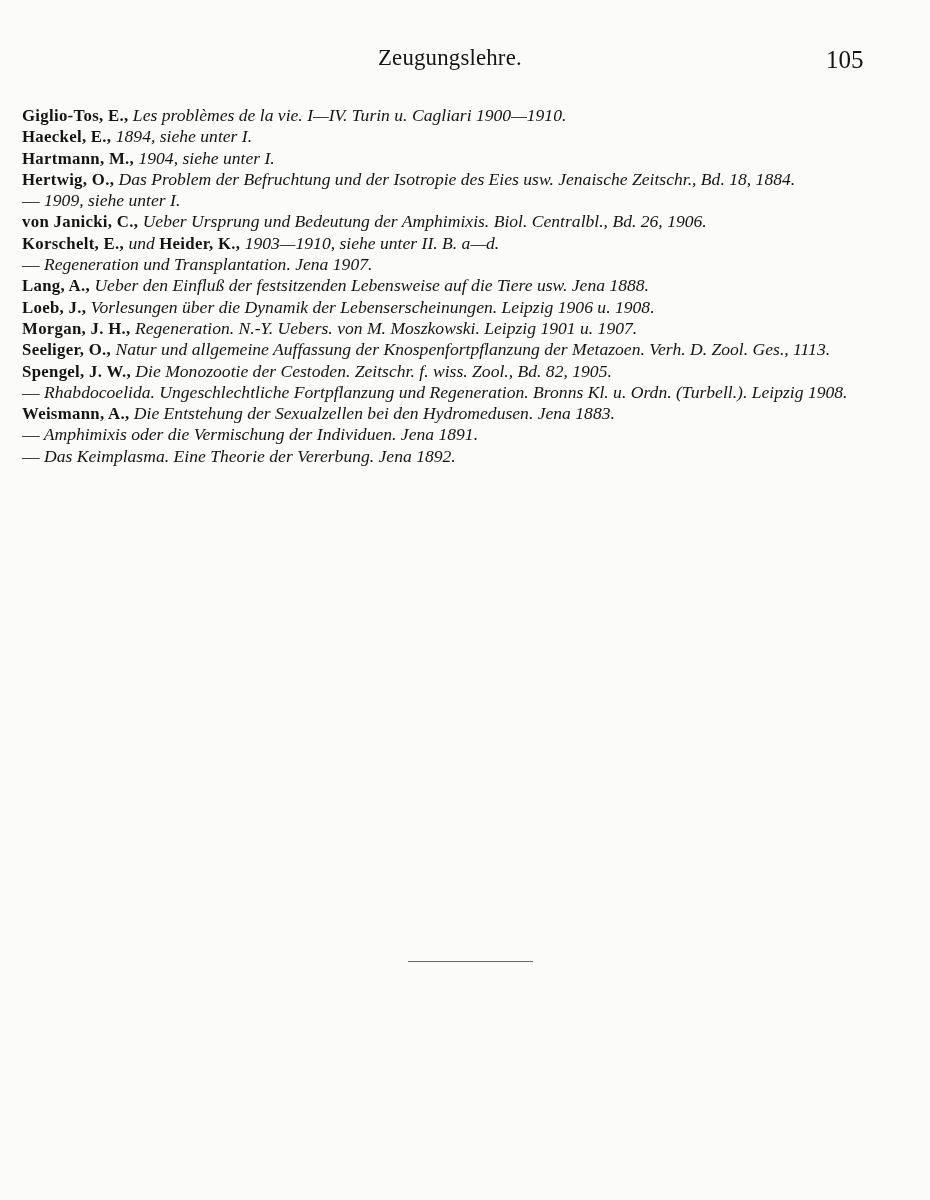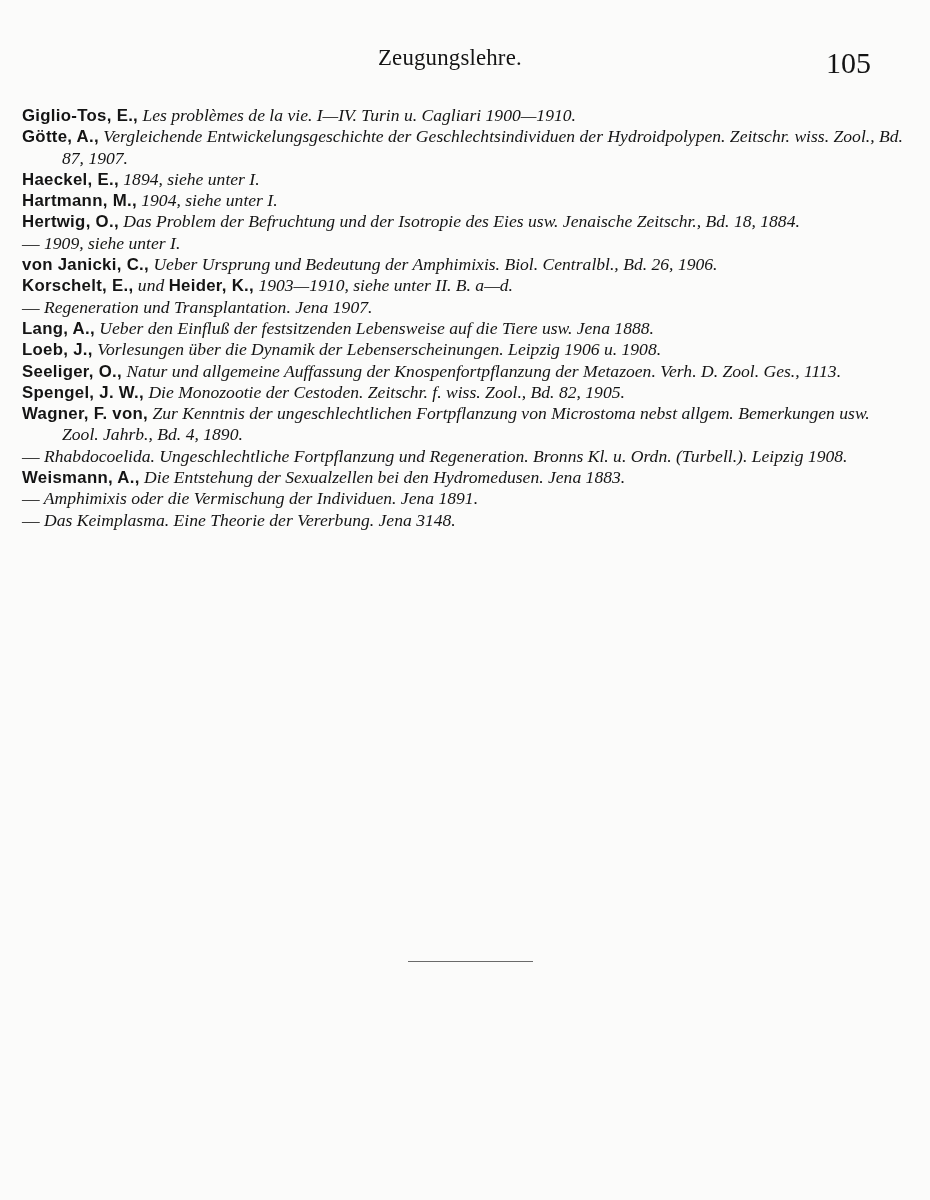--- a/index.html
+++ b/index.html
@@ -15,66 +15,65 @@
   }
   .running-title {
     position: absolute; left: 378px; top: 0;
     font-family: "Liberation Serif", "DejaVu Serif", serif;
     font-size: 24px; letter-spacing: 0.2px;
     transform: scaleX(0.95); transform-origin: left top;
   }
   .page-number {
     position: absolute; left: 826px; top: 2px;
     font-family: "Liberation Serif", "DejaVu Serif", serif;
-    font-size: 30px;
+    font-size: 25px;
   }
   .bib {
     position: absolute; left: 22px; top: 105px; width: 888px;
     font-family: "Liberation Serif", "DejaVu Serif", serif;
     font-size: 17.6px; line-height: 21.3px;
   }
   .entry {
     padding-left: 40px; text-indent: -40px;
     font-style: italic;
     margin: 0;
     white-space: normal;
   }
   .author {
     font-style: normal; font-weight: bold;
-    font-family: Liberation Sans, sans-serif;
+    font-family: Liberation Serif, serif;
     font-size: 16.8px; letter-spacing: 0.3px;
   }
   .dash { font-style: normal; }
   .rule {
     position: absolute; left: 408px; top: 961px; width: 125px; height: 1px;
     background: #6a6a6a;
   }
 </style>
 </head>
 <body>
 
 <div class="header">
   <span class="running-title">Zeugungslehre.</span>
   <span class="page-number">105</span>
 </div>
 
 <div class="bib" id="bib">
     <p class="entry"><span class="author">Giglio-Tos, E.,</span><span> Les problèmes de la vie. I—IV. Turin u. Cagliari 1900—1910.</span></p>
-    <p class="entry"><span class="author">Götte, A.,</span><span> Vergleichende Entwickelungsgeschichte der Geschlechtsindividuen der Hydroidpolypen. Zeitschr. wiss. Zool., Bd. 87, 1907.</span></p>
     <p class="entry"><span class="author">Haeckel, E.,</span><span> 1894, siehe unter I.</span></p>
     <p class="entry"><span class="author">Hartmann, M.,</span><span> 1904, siehe unter I.</span></p>
     <p class="entry"><span class="author">Hertwig, O.,</span><span> Das Problem der Befruchtung und der Isotropie des Eies usw. Jenaische Zeitschr., Bd. 18, 1884.</span></p>
     <p class="entry"><span class="dash">—</span><span> 1909, siehe unter I.</span></p>
     <p class="entry"><span class="author">von Janicki, C.,</span><span> Ueber Ursprung und Bedeutung der Amphimixis. Biol. Centralbl., Bd. 26, 1906.</span></p>
     <p class="entry"><span class="author">Korschelt, E.,</span><span> und </span><span class="author">Heider, K.,</span><span> 1903—1910, siehe unter II. B. a—d.</span></p>
     <p class="entry"><span class="dash">—</span><span> Regeneration und Transplantation. Jena 1907.</span></p>
     <p class="entry"><span class="author">Lang, A.,</span><span> Ueber den Einfluß der festsitzenden Lebensweise auf die Tiere usw. Jena 1888.</span></p>
     <p class="entry"><span class="author">Loeb, J.,</span><span> Vorlesungen über die Dynamik der Lebenserscheinungen. Leipzig 1906 u. 1908.</span></p>
+    <p class="entry"><span class="author">Morgan, J. H.,</span><span> Regeneration. N.-Y. Uebers. von M. Moszkowski. Leipzig 1901 u. 1907.</span></p>
     <p class="entry"><span class="author">Seeliger, O.,</span><span> Natur und allgemeine Auffassung der Knospenfortpflanzung der Metazoen. Verh. D. Zool. Ges., 1113.</span></p>
     <p class="entry"><span class="author">Spengel, J. W.,</span><span> Die Monozootie der Cestoden. Zeitschr. f. wiss. Zool., Bd. 82, 1905.</span></p>
-    <p class="entry"><span class="author">Wagner, F. von,</span><span> Zur Kenntnis der ungeschlechtlichen Fortpflanzung von Microstoma nebst allgem. Bemerkungen usw. Zool. Jahrb., Bd. 4, 1890.</span></p>
     <p class="entry"><span class="dash">—</span><span> Rhabdocoelida. Ungeschlechtliche Fortpflanzung und Regeneration. Bronns Kl. u. Ordn. (Turbell.). Leipzig 1908.</span></p>
     <p class="entry"><span class="author">Weismann, A.,</span><span> Die Entstehung der Sexualzellen bei den Hydromedusen. Jena 1883.</span></p>
     <p class="entry"><span class="dash">—</span><span> Amphimixis oder die Vermischung der Individuen. Jena 1891.</span></p>
-    <p class="entry"><span class="dash">—</span><span> Das Keimplasma. Eine Theorie der Vererbung. Jena 3148.</span></p>
+    <p class="entry"><span class="dash">—</span><span> Das Keimplasma. Eine Theorie der Vererbung. Jena 1892.</span></p>
   </div>
 
 <div class="rule"></div>
 
 </body></html>

